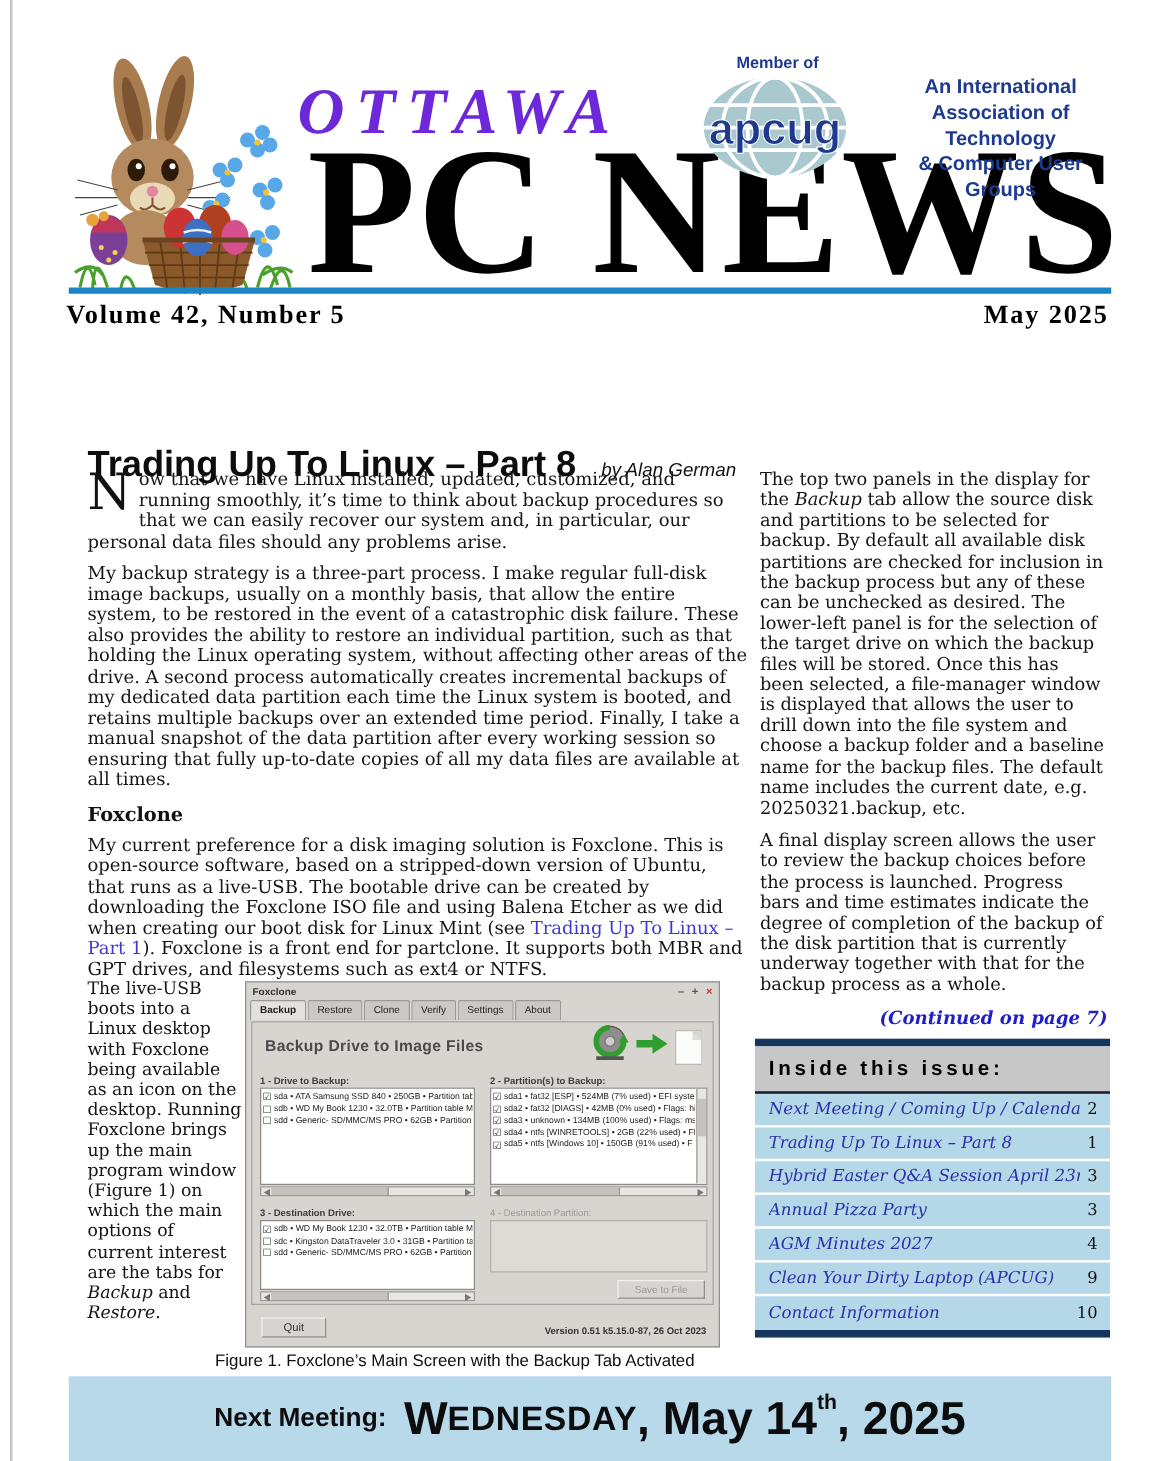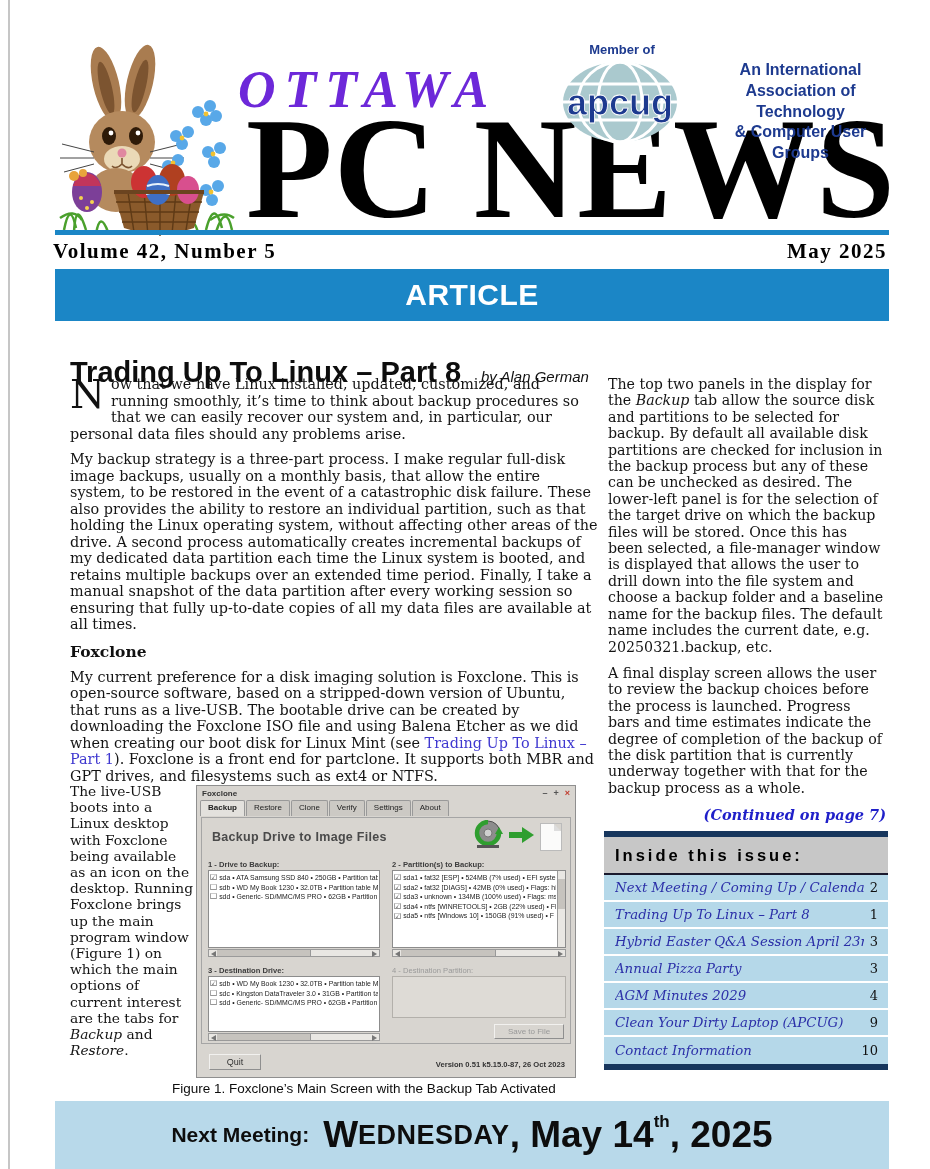--- a/index.html
+++ b/index.html
@@ -239,21 +239,20 @@
       </div>
     </div>
   </div>
 
   <div class="blue-rule"></div>
   <div class="vol-row">
     <span>Volume 42, Number 5</span>
     <span>May 2025</span>
   </div>
 
-  <div class="article-banner">ARTICLE</div>
 
   <div class="title-row">
     <span class="article-title">Trading Up To Linux – Part 8</span><span class="byline">by Alan German</span>
   </div>
 
   <div class="col-left">
     <p><span class="dropcap">N</span><span>ow that we have Linux installed, updated, customized, and running smoothly, it’s time to think about backup procedures so that we can easily recover our system and, in particular, our personal data files should any problems arise.</span></p>
     <p>My backup strategy is a three-part process. I make regular full-disk image backups, usually on a monthly basis, that allow the entire system, to be restored in the event of a catastrophic disk failure. These also provides the ability to restore an individual partition, such as that holding the Linux operating system, without affecting other areas of the drive. A second process automatically creates incremental backups of my dedicated data partition each time the Linux system is booted, and retains multiple backups over an extended time period. Finally, I take a manual snapshot of the data partition after every working session so ensuring that fully up-to-date copies of all my data files are available at all times.</p>
     <div class="subhead">Foxclone</div>
     <p><span>My current preference for a disk imaging solution is Foxclone. This is open-source software, based on a stripped-down version of Ubuntu, that runs as a live-USB. The bootable drive can be created by downloading the Foxclone ISO file and using Balena Etcher as we did when creating our boot disk for Linux Mint (see </span><span class="body-link">Trading Up To Linux – Part 1</span><span>). Foxclone is a front end for partclone. It supports both MBR and GPT drives, and filesystems such as ext4 or NTFS.</span></p>
@@ -402,21 +401,21 @@
     </div>
     <div class="toc-row">
       <span class="toc-label">Hybrid Easter Q&amp;A Session April 23rd</span>
         <span class="toc-page">3</span>
     </div>
     <div class="toc-row">
       <span class="toc-label">Annual Pizza Party</span>
         <span class="toc-page">3</span>
     </div>
     <div class="toc-row">
-      <span class="toc-label">AGM Minutes 2029</span>
+      <span class="toc-label">AGM Minutes 2027</span>
         <span class="toc-page">4</span>
     </div>
     <div class="toc-row">
       <span class="toc-label">Clean Your Dirty Laptop (APCUG)</span>
         <span class="toc-page">9</span>
     </div>
     <div class="toc-row">
       <span class="toc-label">Contact Information</span>
         <span class="toc-page">10</span>
     </div>

